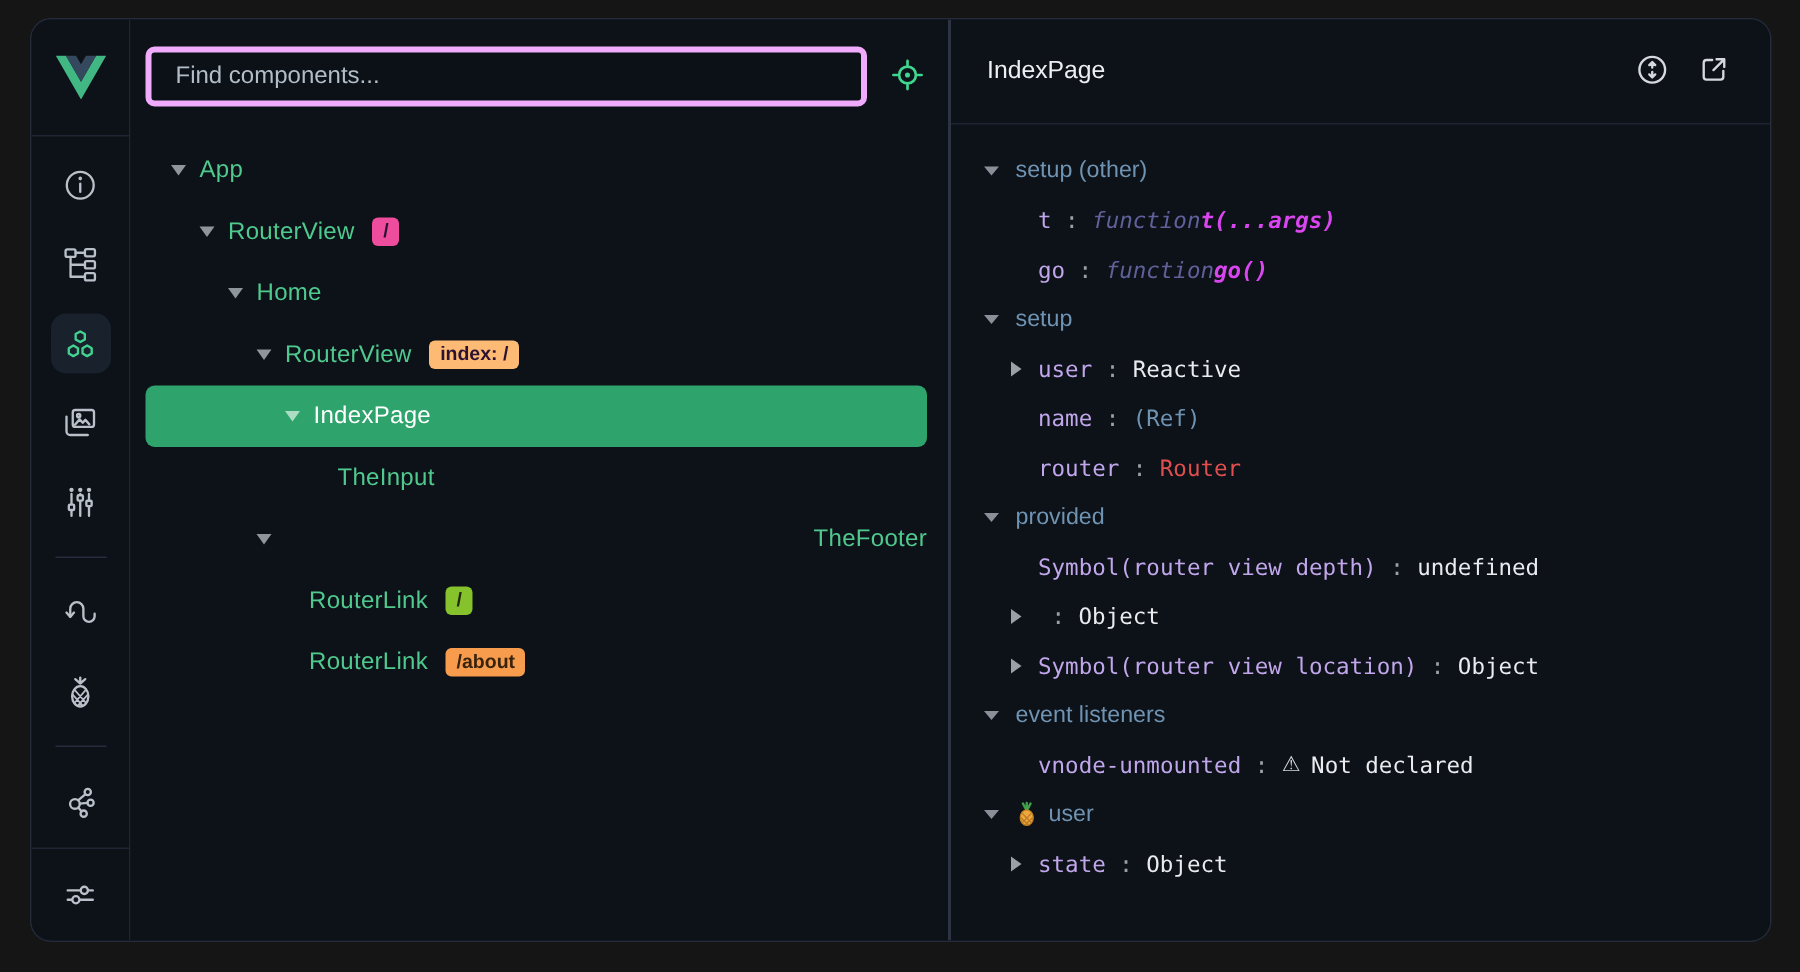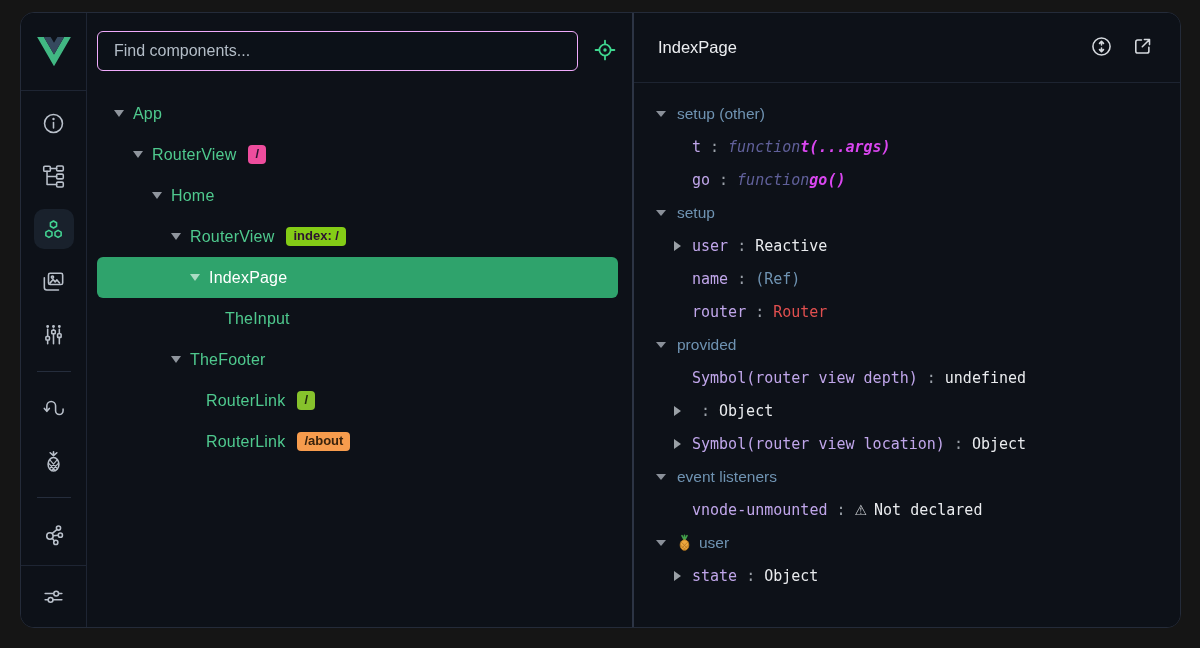--- a/index.html
+++ b/index.html
@@ -27,21 +27,21 @@
   
   .gridbg {
     background-image:
       linear-gradient(to right, rgba(115,145,200,0.065) 1px, transparent 1px),
       linear-gradient(to bottom, rgba(115,145,200,0.065) 1px, transparent 1px);
     background-size:44px 44px;
   }
   
   .tree-panel { flex:1; min-width:0; background:#0d1118; }
   .search-row { display:flex; align-items:center; gap:14px; padding:18px 14px 0 10px; }
-  .search-box { flex:1; height:40px; border:1px solid #f0abfc; border-radius:6px; display:flex; align-items:center; padding:0 14px; background:rgba(13,17,24,0.4); }
+  .search-box { flex:1; height:40px; border:4px solid #f0abfc; border-radius:6px; display:flex; align-items:center; padding:0 14px; background:rgba(13,17,24,0.4); }
   .search-box input { background:transparent; border:none; outline:none; color:#dfe5ea; font-size:16px; width:100%; font-family:inherit; }
   .search-box input::placeholder { color:#b3bdc7; opacity:1; }
   .target-btn { flex:none; width:26px; height:26px; display:flex; align-items:center; justify-content:center; background:none; border:none; padding:0; cursor:pointer; }
   .tree-list { margin-top:22px; }
   .tree-row { height:41px; display:flex; align-items:center; margin:0 14px 0 10px; border-radius:6px; white-space:nowrap; cursor:pointer; }
   .tree-row.selected { background:#2fa36c; }
   .tri-down { width:0; height:0; border-left:5.5px solid transparent; border-right:5.5px solid transparent; border-top:7px solid #8f959d; margin-right:9px; flex:none; }
   .selected .tri-down { border-top-color:#abdcc4; }
   .tree-label { font-size:16px; color:#4fc98e; letter-spacing:0.2px; }
   .selected .tree-label { color:#ffffff; }
@@ -204,30 +204,30 @@
           <span class="tree-label">RouterView</span>
           <span class="badge" style="background: rgb(238, 77, 157); color: rgb(44, 18, 48);">/</span>
         </div>
         <div class="tree-row" style="padding-left: 55px;">
           <span class="tri-down"></span>
           <span class="tree-label">Home</span>
         </div>
         <div class="tree-row" style="padding-left: 74px;">
           <span class="tri-down"></span>
           <span class="tree-label">RouterView</span>
-          <span class="badge" style="background: #84cc16; color: rgb(44, 18, 48); text-align: right;">index: /</span>
+          <span class="badge" style="background: #fdba74; color: rgb(44, 18, 48); text-align: right;">index: /</span>
         </div>
         <div class="tree-row selected" style="padding-left: 93px;">
           <span class="tri-down"></span>
           <span class="tree-label">IndexPage</span>
         </div>
         <div class="tree-row" style="padding-left: 128px;">
           <span class="tree-label">TheInput</span>
         </div>
-        <div class="tree-row" style="padding-left: 74px;">
+        <div class="tree-row" style="padding-left: 74px; justify-content: space-between;">
           <span class="tri-down"></span>
           <span class="tree-label">TheFooter</span>
         </div>
         <div class="tree-row" style="padding-left: 109px;">
           <span class="tree-label">RouterLink</span>
           <span class="badge" style="background: rgb(134, 194, 44); color: rgb(32, 41, 12);">/</span>
         </div>
         <div class="tree-row" style="padding-left: 109px;">
           <span class="tree-label">RouterLink</span>
           <span class="badge" style="background: rgb(247, 156, 77); color: rgb(58, 35, 12);">/about</span>

